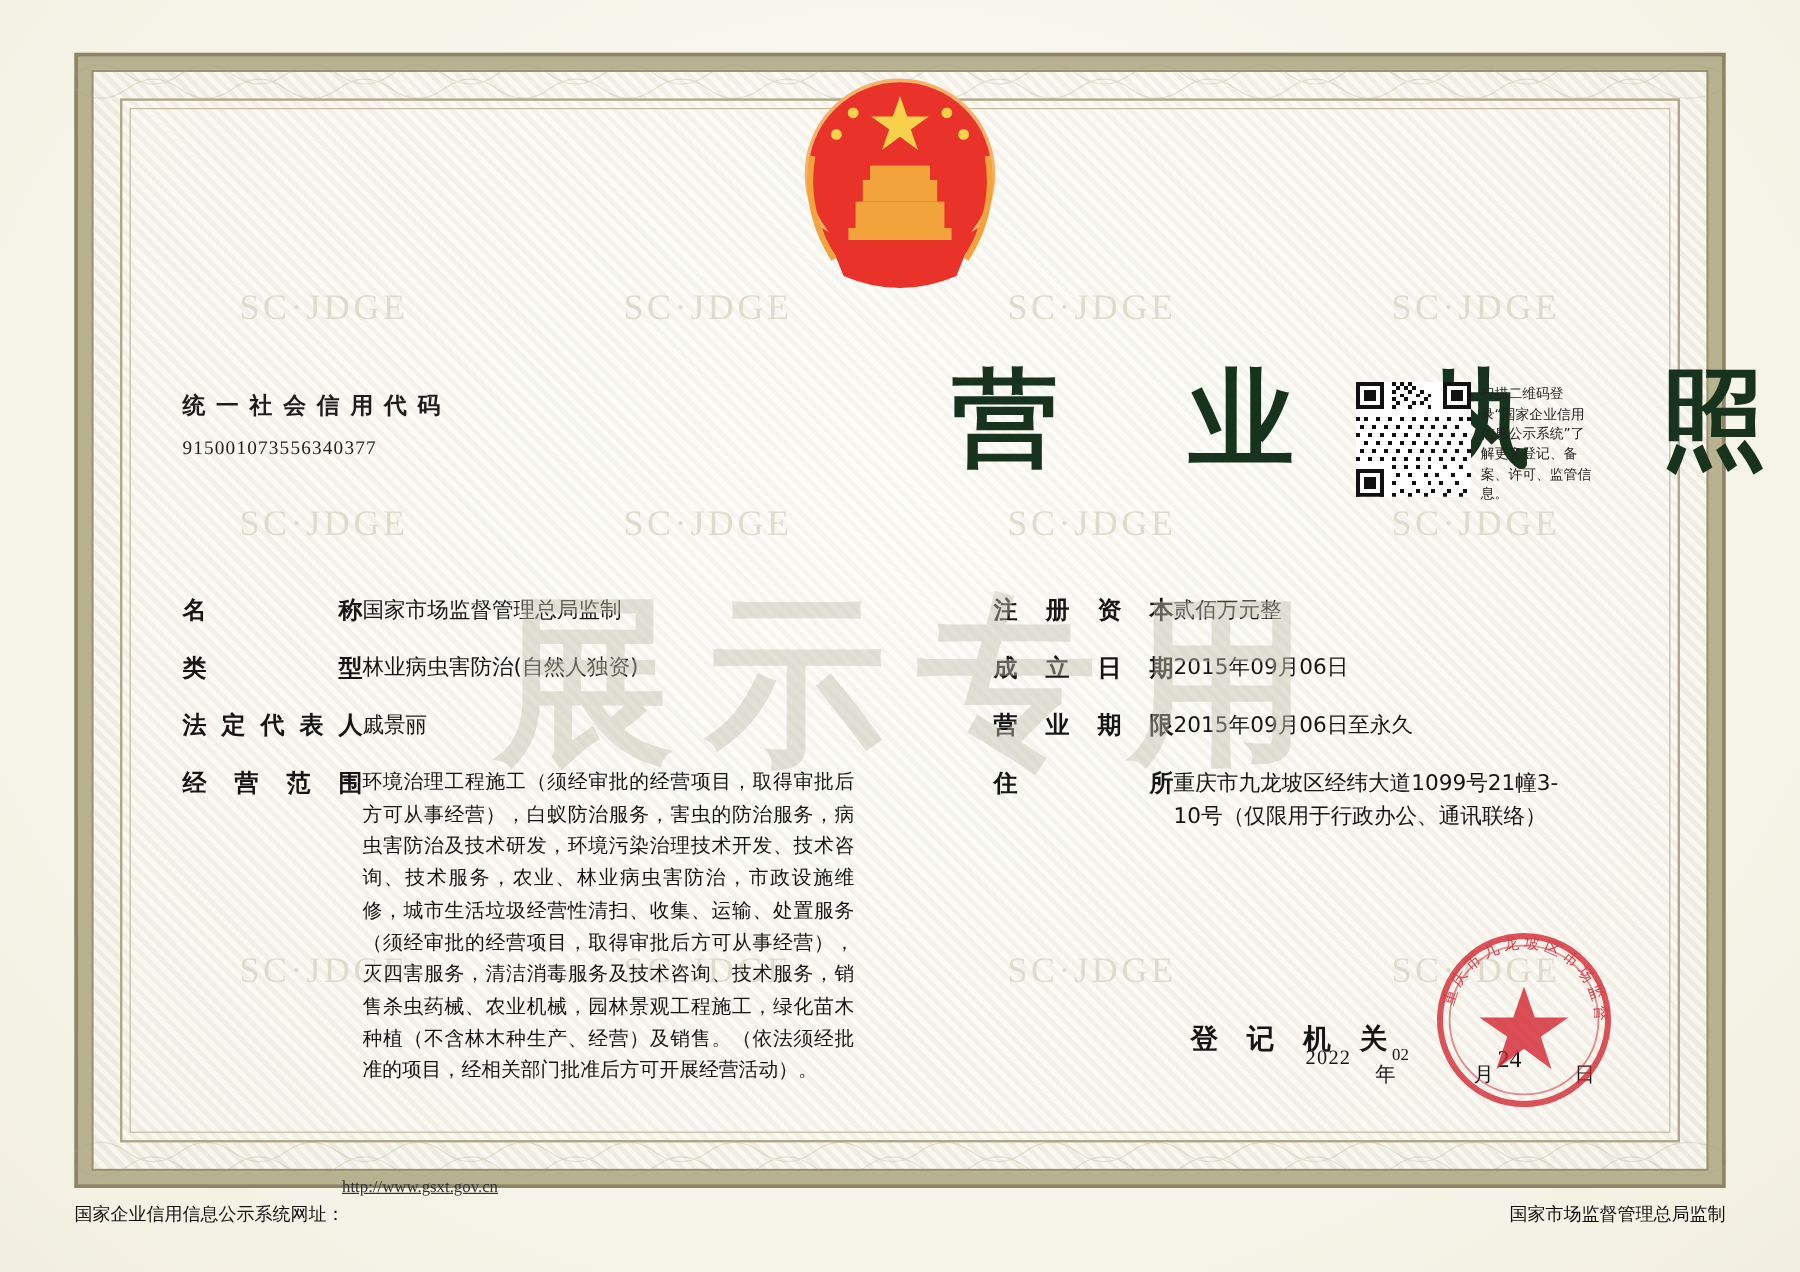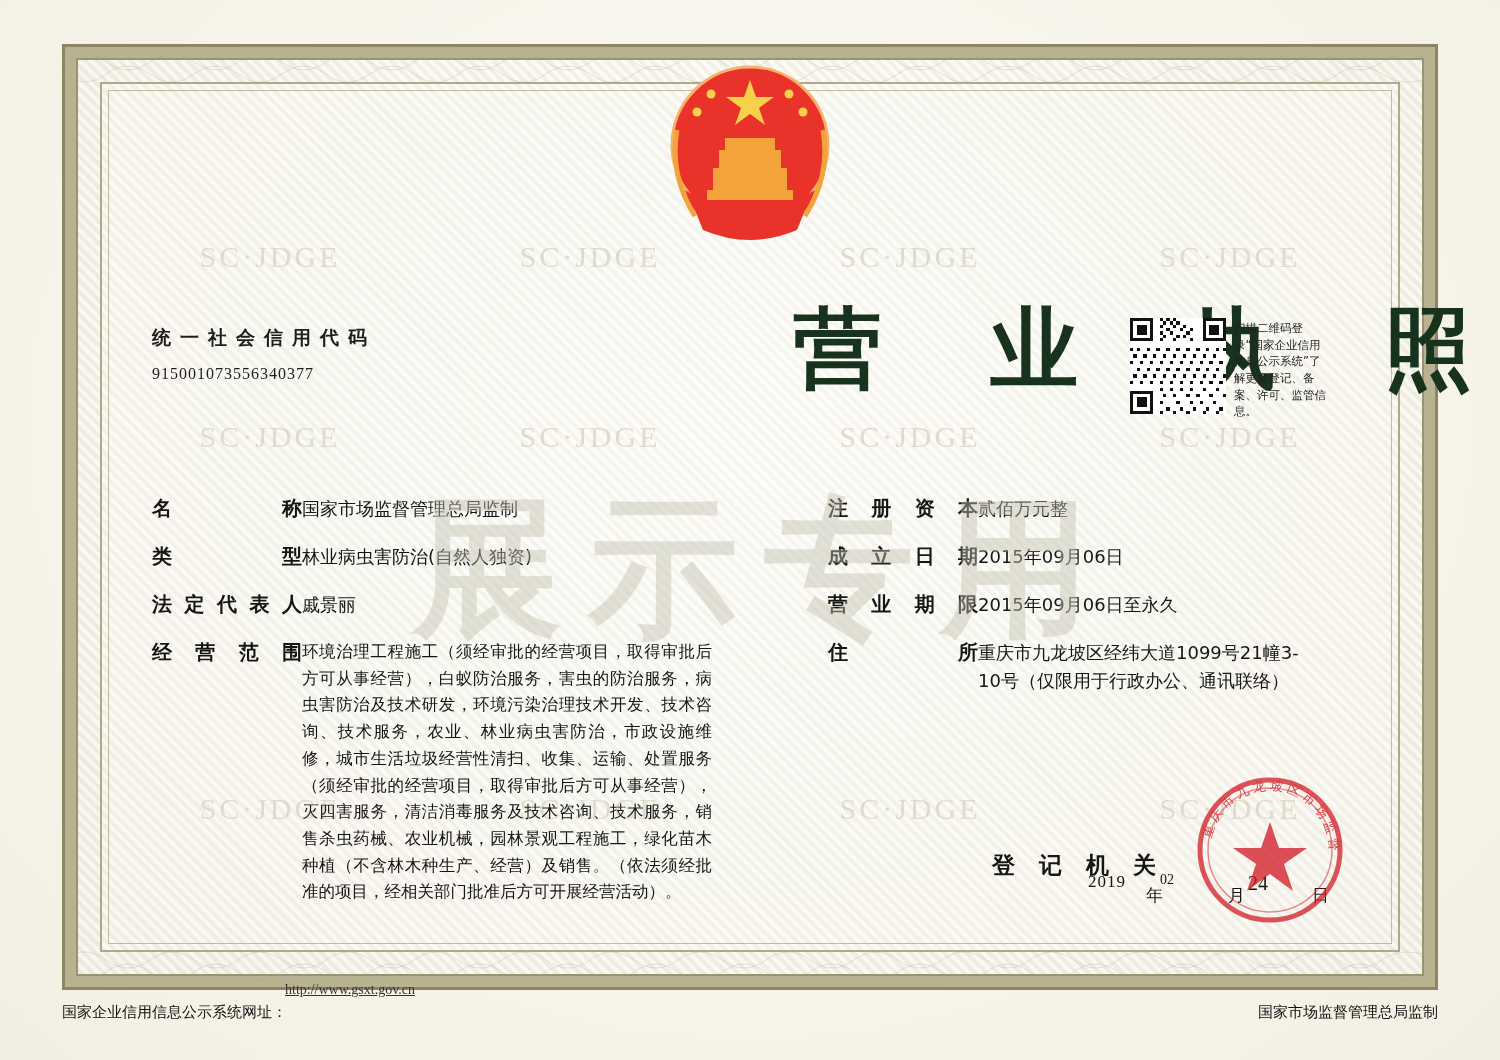--- a/index.html
+++ b/index.html
@@ -429,21 +429,21 @@
           <span>住</span>
           <span>所</span>
         </div>
       <div class="f-value">重庆市九龙坡区经纬大道1099号21幢3-10号（仅限用于行政办公、通讯联络）</div>
     </div>
   </div>
 
   <div class="wm-big">展示专用</div>
 
   <div class="registrar">登 记 机 关</div>
-  <div class="reg-date">2019</div>
+  <div class="reg-date">2022</div>
   <div class="date-units">
     <span class="u-y">年</span>
     <span class="u-m">月</span>
     <span class="u-d">日</span>
   </div>
   <div style="position:absolute;left:1160px;top:872px;font-size:14px;color:#151515;font-family:'Liberation Serif',serif;text-align:right;">02</div>
   <div style="position:absolute;left:1248px;top:872px;font-size:20px;color:#151515;font-family:'Liberation Serif',serif;">24</div>
 
   <svg class="seal" viewBox="0 0 160 160">
     <circle cx="80" cy="80" r="70" fill="none" stroke="#d3202a" stroke-width="5" opacity="0.9"></circle>

